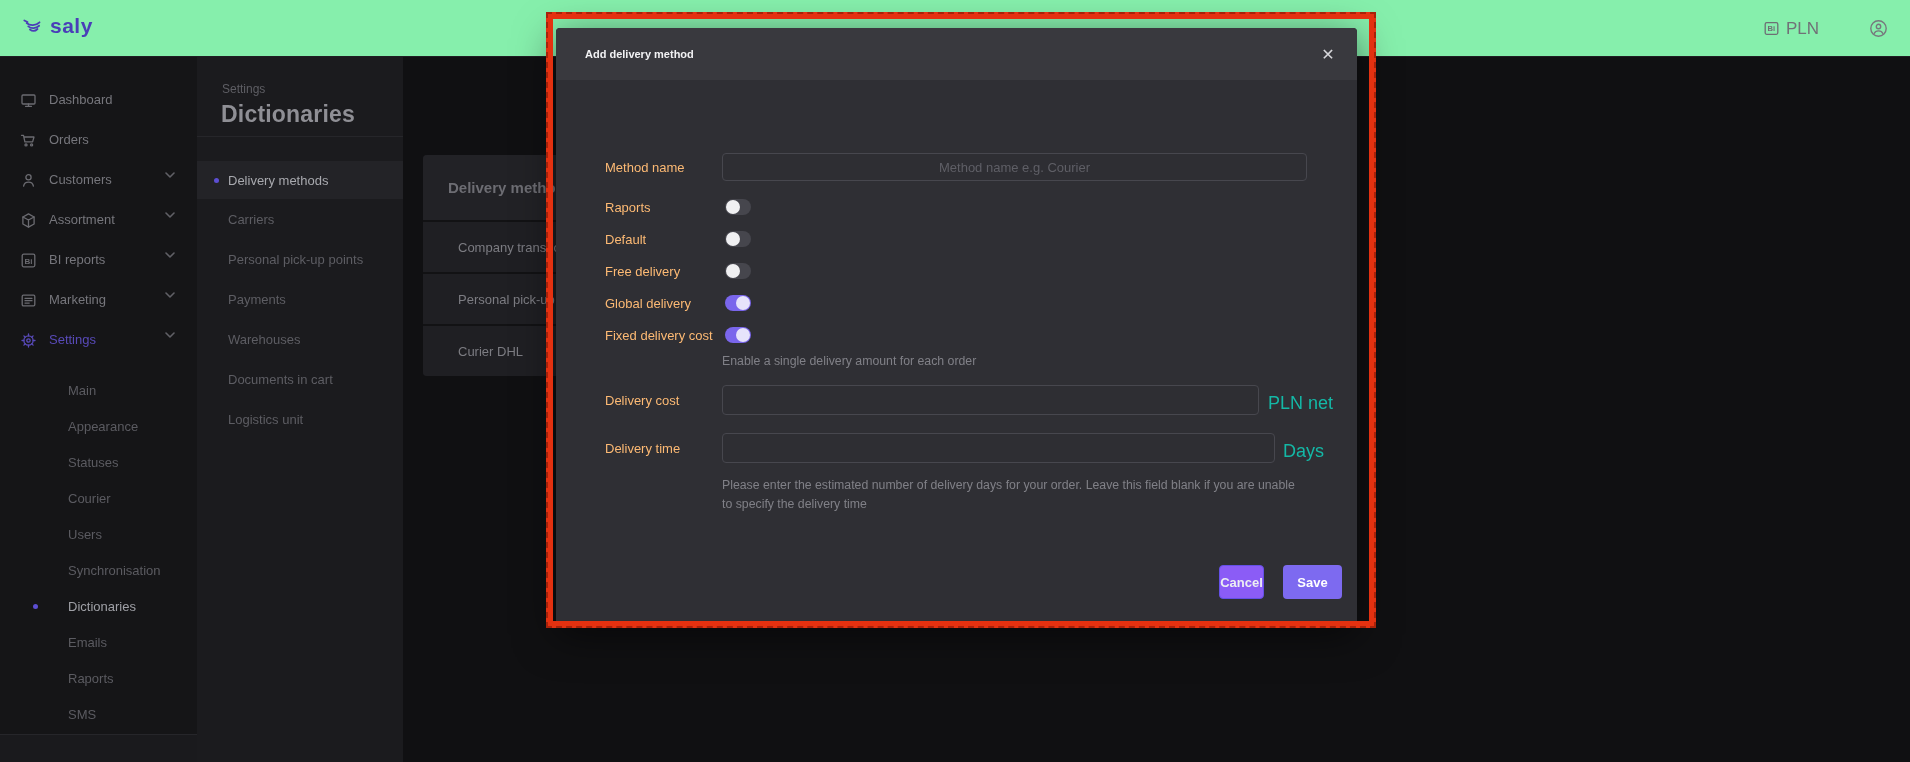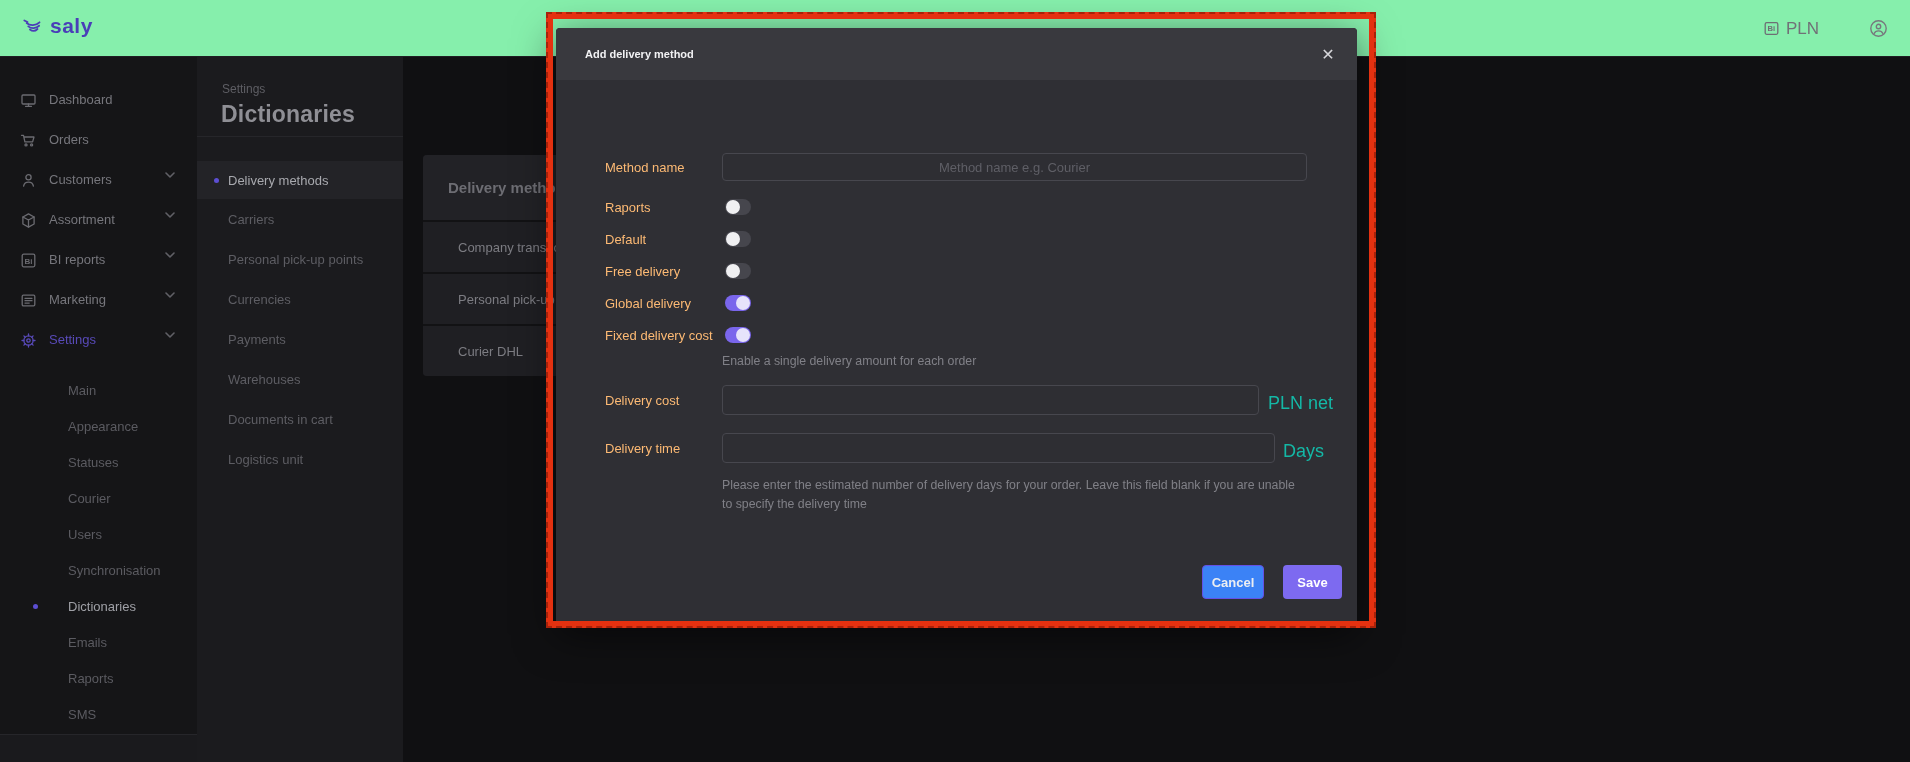--- a/index.html
+++ b/index.html
@@ -94,21 +94,21 @@
   .toggle { position:absolute; left:169px; top:-8px; width:26px; height:16px; border-radius:8px;
     background:#46464d; cursor:pointer; }
   .toggle .knob { position:absolute; left:1px; top:1px; width:14px; height:14px;
     border-radius:50%; background:#f0f0f2; }
   .toggle.on { background:#7a66ec; }
   .toggle.on .knob { left:11px; background:#e6e3fb; }
   .toggle-row .f-label { top:-7px; }
   .btn { position:absolute; height:34px; border-radius:4px; font-size:13px; font-weight:700;
     display:flex; align-items:center; justify-content:center; cursor:pointer;
     font-family:"Liberation Sans","DejaVu Sans",sans-serif; }
-  .btn-cancel { right:93px; bottom:26px; width:62px; background:#3b82f6;
+  .btn-cancel { right:93px; bottom:26px; width:45px; background:#8b5cf6;
     border:1px solid #6450e6; color:#eceef2; }
   .btn-save { right:15px; bottom:26px; width:59px; background:#7d6af0; border:none; color:#ffffff; }
 
   
   .annotation { position:absolute; left:546px; top:12px; width:830px; height:616px;
     border:7px solid #e43110; z-index:20; pointer-events:none; }
   .annotation::after { content:""; position:absolute; inset:-7px;
     border:2px dashed rgba(96,16,3,.45); }
 </style>
 </head>
@@ -286,23 +286,20 @@
           <span class="dot"></span>
           <span>Delivery methods</span>
         </div>
         <div class="sec-item">
           <span>Carriers</span>
         </div>
         <div class="sec-item">
           <span>Personal pick-up points</span>
         </div>
         <div class="sec-item">
-          <span>Currencies</span>
-        </div>
-        <div class="sec-item">
           <span>Payments</span>
         </div>
         <div class="sec-item">
           <span>Warehouses</span>
         </div>
         <div class="sec-item">
           <span>Documents in cart</span>
         </div>
         <div class="sec-item">
           <span>Logistics unit</span>

